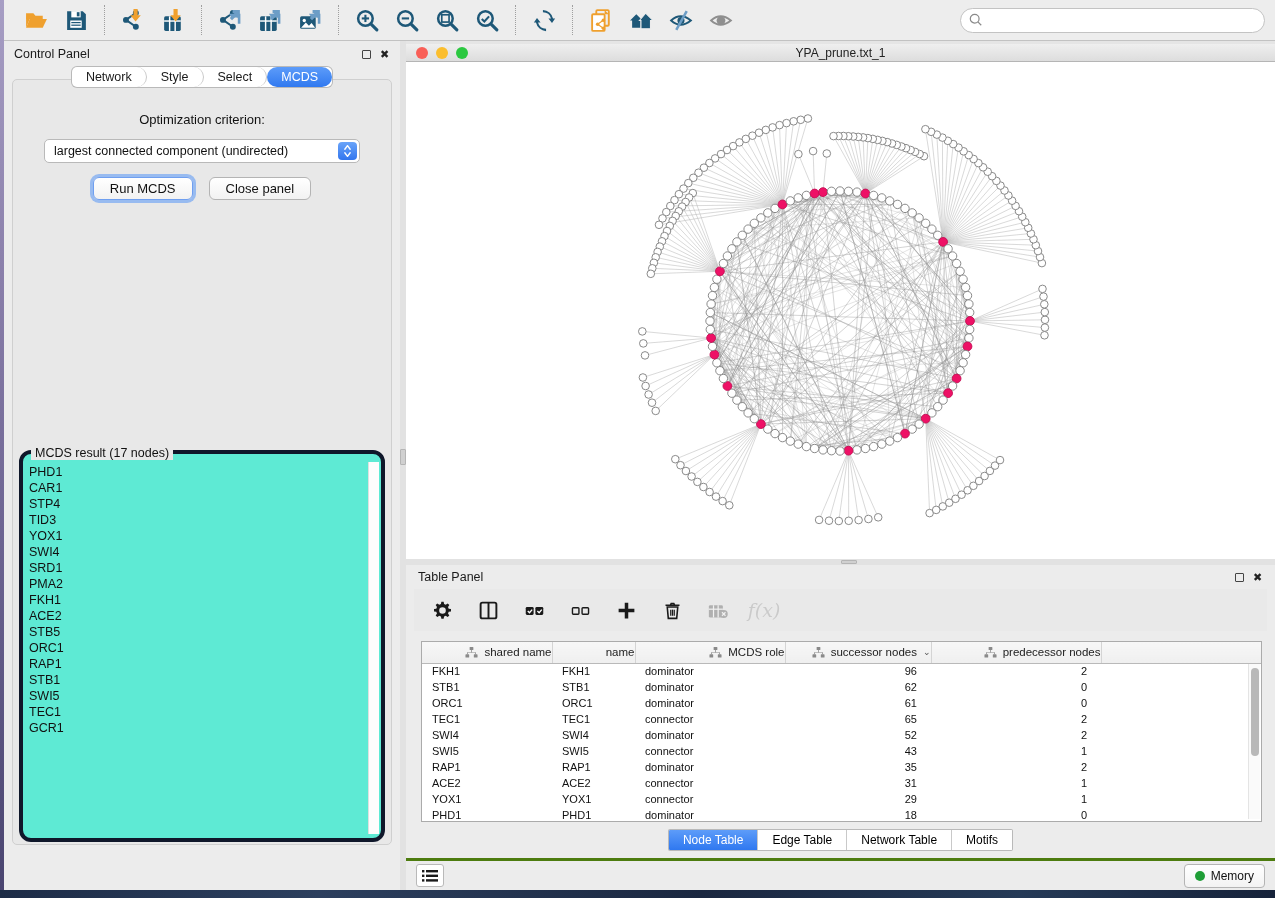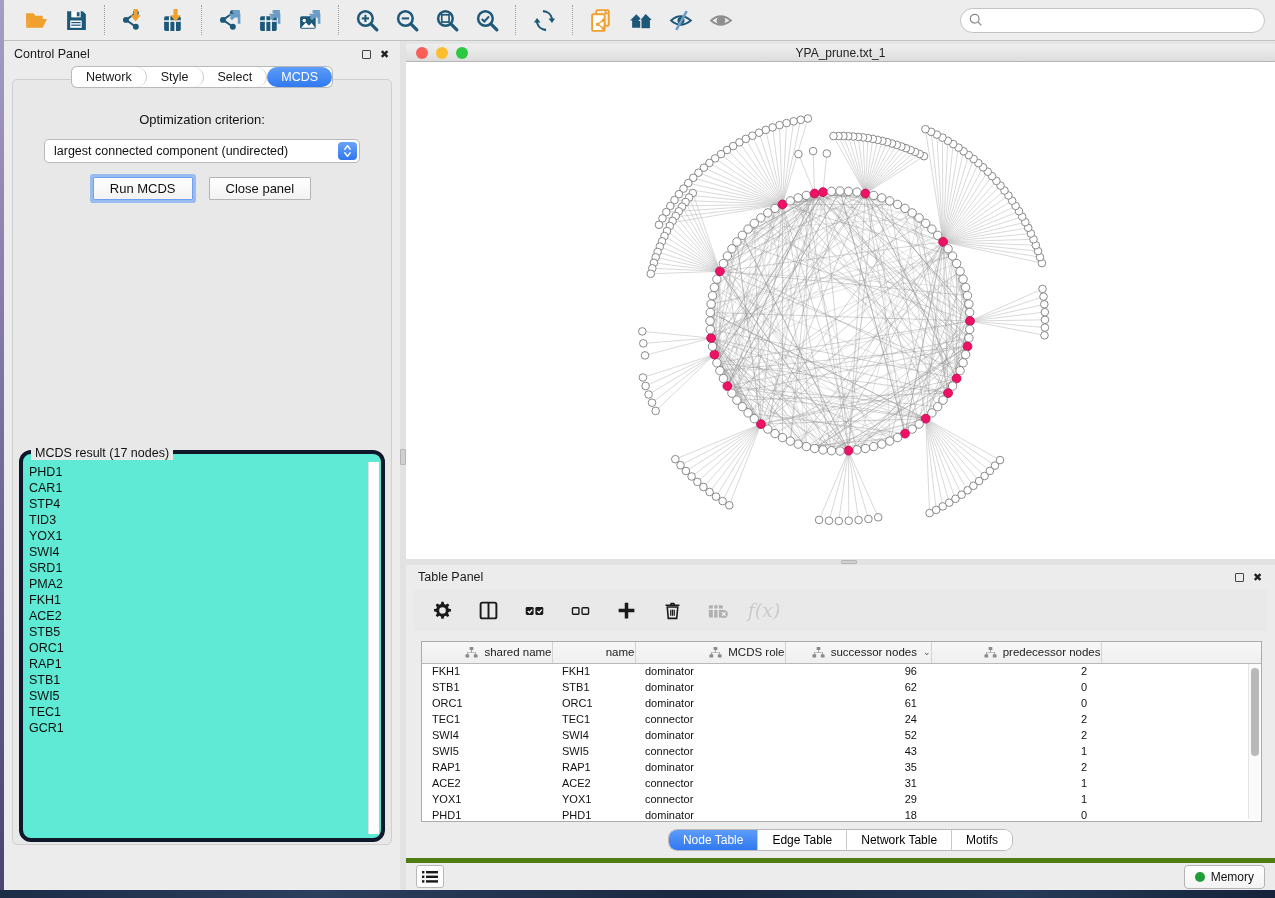--- a/index.html
+++ b/index.html
@@ -39,21 +39,21 @@
   .seg-tab { padding:3px 14px; font-size:12.5px; color:#1a1a1a; background:#fff; border-right:1px solid #c9c9c9; cursor:pointer;border-radius:10px; }
   .seg-tab:last-child { border-right:none; }
   .seg-tab.active { background:linear-gradient(180deg,#5d9cf9,#3079f0); color:#fff; }
 
   .cp-inner { position:absolute; left:8px; right:8px; top:38px; bottom:45px; background:#E8E8E8; border:1px solid #cfcfcf; border-radius:5px; }
   .cp-opt-label { text-align:center; margin-top:32px; font-size:13px; color:#111; }
   .cp-select { margin:12px auto 0; width:316px; height:24px; background:#fff; border:1px solid #b9b9b9; border-radius:5px; display:flex; align-items:center; padding-left:9px; font-size:12.5px; color:#111; cursor:pointer; position:relative; }
   .cp-select .stepper { position:absolute; right:2px; top:2px; bottom:2px; width:19px; border-radius:4px; background:linear-gradient(180deg,#6aa4f9,#3276ee); display:flex; flex-direction:column; align-items:center; justify-content:center; color:#fff; }
   .stepper svg { width:9px; height:16px; }
   .cp-buttons { display:flex; justify-content:center; gap:16px; margin-top:14px; }
-  .mac-btn { background:linear-gradient(180deg,#ffffff,#f2f2f2); border:1px solid #b4b4b4; border-radius:1px; font-size:13px; color:#111; padding:3px 16px; cursor:pointer; font-family:"Liberation Sans",sans-serif; }
+  .mac-btn { background:linear-gradient(180deg,#ffffff,#f2f2f2); border:1px solid #b4b4b4; border-radius:6px; font-size:13px; color:#111; padding:3px 16px; cursor:pointer; font-family:"Liberation Sans",sans-serif; }
   .mac-btn.focused { box-shadow:0 0 0 3px rgba(85,150,245,.55); border-color:#6f9ff0; }
 
   .groupbox { position:absolute; left:6px; right:6px; top:370px; bottom:2px; border:4px solid #0f172a; border-radius:12px; background:#5eead4; }
   .groupbox-label { position:absolute; top:-8px; left:8px; background:#E8E8E8; padding:0 4px; font-size:12.5px; color:#111; }
   .mcds-list { position:absolute; inset:10px 14px 4px 4px; overflow:hidden; }
   .mcds-item { font-size:12.5px; color:#111; line-height:16px; padding-left:2px; }
   .list-scroll { position:absolute; top:8px; bottom:4px; right:2px; width:11px; border-left:1px solid #e0e0e0; background:#fdfdfd; }
 
   
   .v-split { width:6px; flex:0 0 6px; background:#E2E2E2; position:relative; cursor:col-resize; }
@@ -86,27 +86,27 @@
   .node-table th { height:21px; background:linear-gradient(180deg,#F7F7F7,#EFEFEF); border-bottom:1px solid #b9b9b9; border-right:1px solid #d4d4d4; font-weight:normal; font-size:11.5px; color:#222; position:relative; }
   .node-table th .th-inner { display:flex; align-items:center; justify-content:flex-end; gap:6px; }
   .node-table th svg.colico { width:13px; height:13px; flex:0 0 13px; }
   .node-table td { height:16px; font-size:11px; color:#111; padding:0 4px 0 10px; white-space:nowrap; overflow:hidden; }
   .node-table td.num { text-align:right; padding-right:14px; }
   .sort-arrow { font-size:9px; color:#555; }
   .tbl-scroll { position:absolute; top:22px; bottom:2px; right:1px; width:12px; background:#FAFAFA; border-left:1px solid #e4e4e4; }
   .tbl-thumb { position:absolute; top:4px; left:1.5px; width:8px; height:88px; background:#b8b8b8; border-radius:4px; }
 
   .bottom-tabs { position:absolute; bottom:8px; left:0; right:0; display:flex; justify-content:center; }
-  .btab-group { display:flex; border-radius:8px; overflow:hidden; box-shadow:0 0 0 1px #b9b9b9; background:#fff; }
+  .btab-group { display:flex; border-radius:1px; overflow:hidden; box-shadow:0 0 0 1px #b9b9b9; background:#fff; }
   .btab { padding:3px 14px; font-size:12px; color:#000000; background:#fff; border-right:1px solid #c9c9c9; cursor:pointer; }
   .btab:last-child { border-right:none; }
   .btab.active { background:linear-gradient(180deg,#5d9cf9,#2f78f0); color:#fff; }
 
   
-  .status-bar { height:32px; flex:0 0 32px; background:#ECECEC; border-top:5px solid #4d7c0f; display:flex; align-items:center; padding:0 10px; }
+  .status-bar { height:32px; flex:0 0 32px; background:#ECECEC; border-top:3px solid #4d7c0f; display:flex; align-items:center; padding:0 10px; }
   .list-btn { width:28px; height:23px; background:#fff; border:1px solid #b9b9b9; border-radius:3px; display:flex; align-items:center; justify-content:center; cursor:pointer; }
   .memory-btn { margin-left:auto; height:24px; background:linear-gradient(180deg,#fff,#f3f3f3); border:1px solid #b4b4b4; border-radius:4px; display:flex; align-items:center; gap:6px; padding:0 10px; font-size:12px; color:#111; cursor:pointer; }
   .mem-dot { width:10px; height:10px; border-radius:50%; }
 </style>
 </head>
 <body>
 
 <div class="wall-left"></div>
 <div class="wall-bottom"></div>
 
@@ -1255,21 +1255,21 @@
                   <td class="">ORC1</td>
                   <td class="">dominator</td>
                   <td class="num">61</td>
                   <td class="num">0</td>
                   <td></td>
                 </tr>
                 <tr>
                   <td class="">TEC1</td>
                   <td class="">TEC1</td>
                   <td class="">connector</td>
-                  <td class="num">24</td>
+                  <td class="num">65</td>
                   <td class="num">2</td>
                   <td></td>
                 </tr>
                 <tr>
                   <td class="">SWI4</td>
                   <td class="">SWI4</td>
                   <td class="">dominator</td>
                   <td class="num">52</td>
                   <td class="num">2</td>
                   <td></td>

